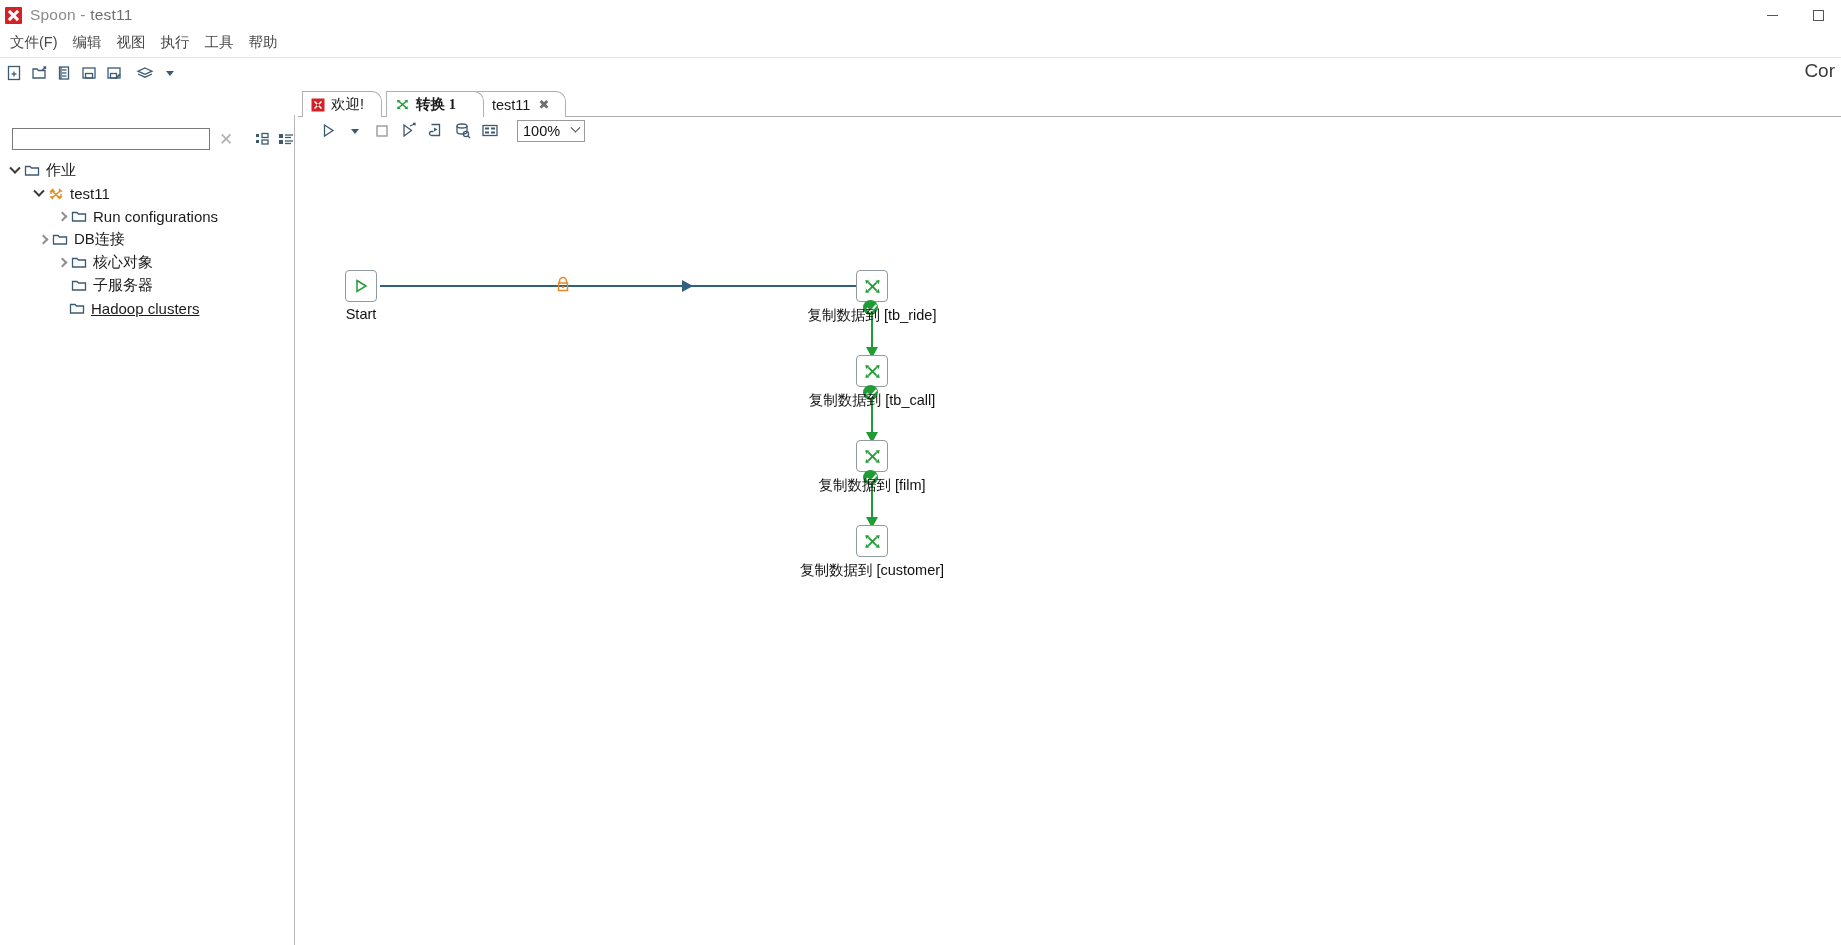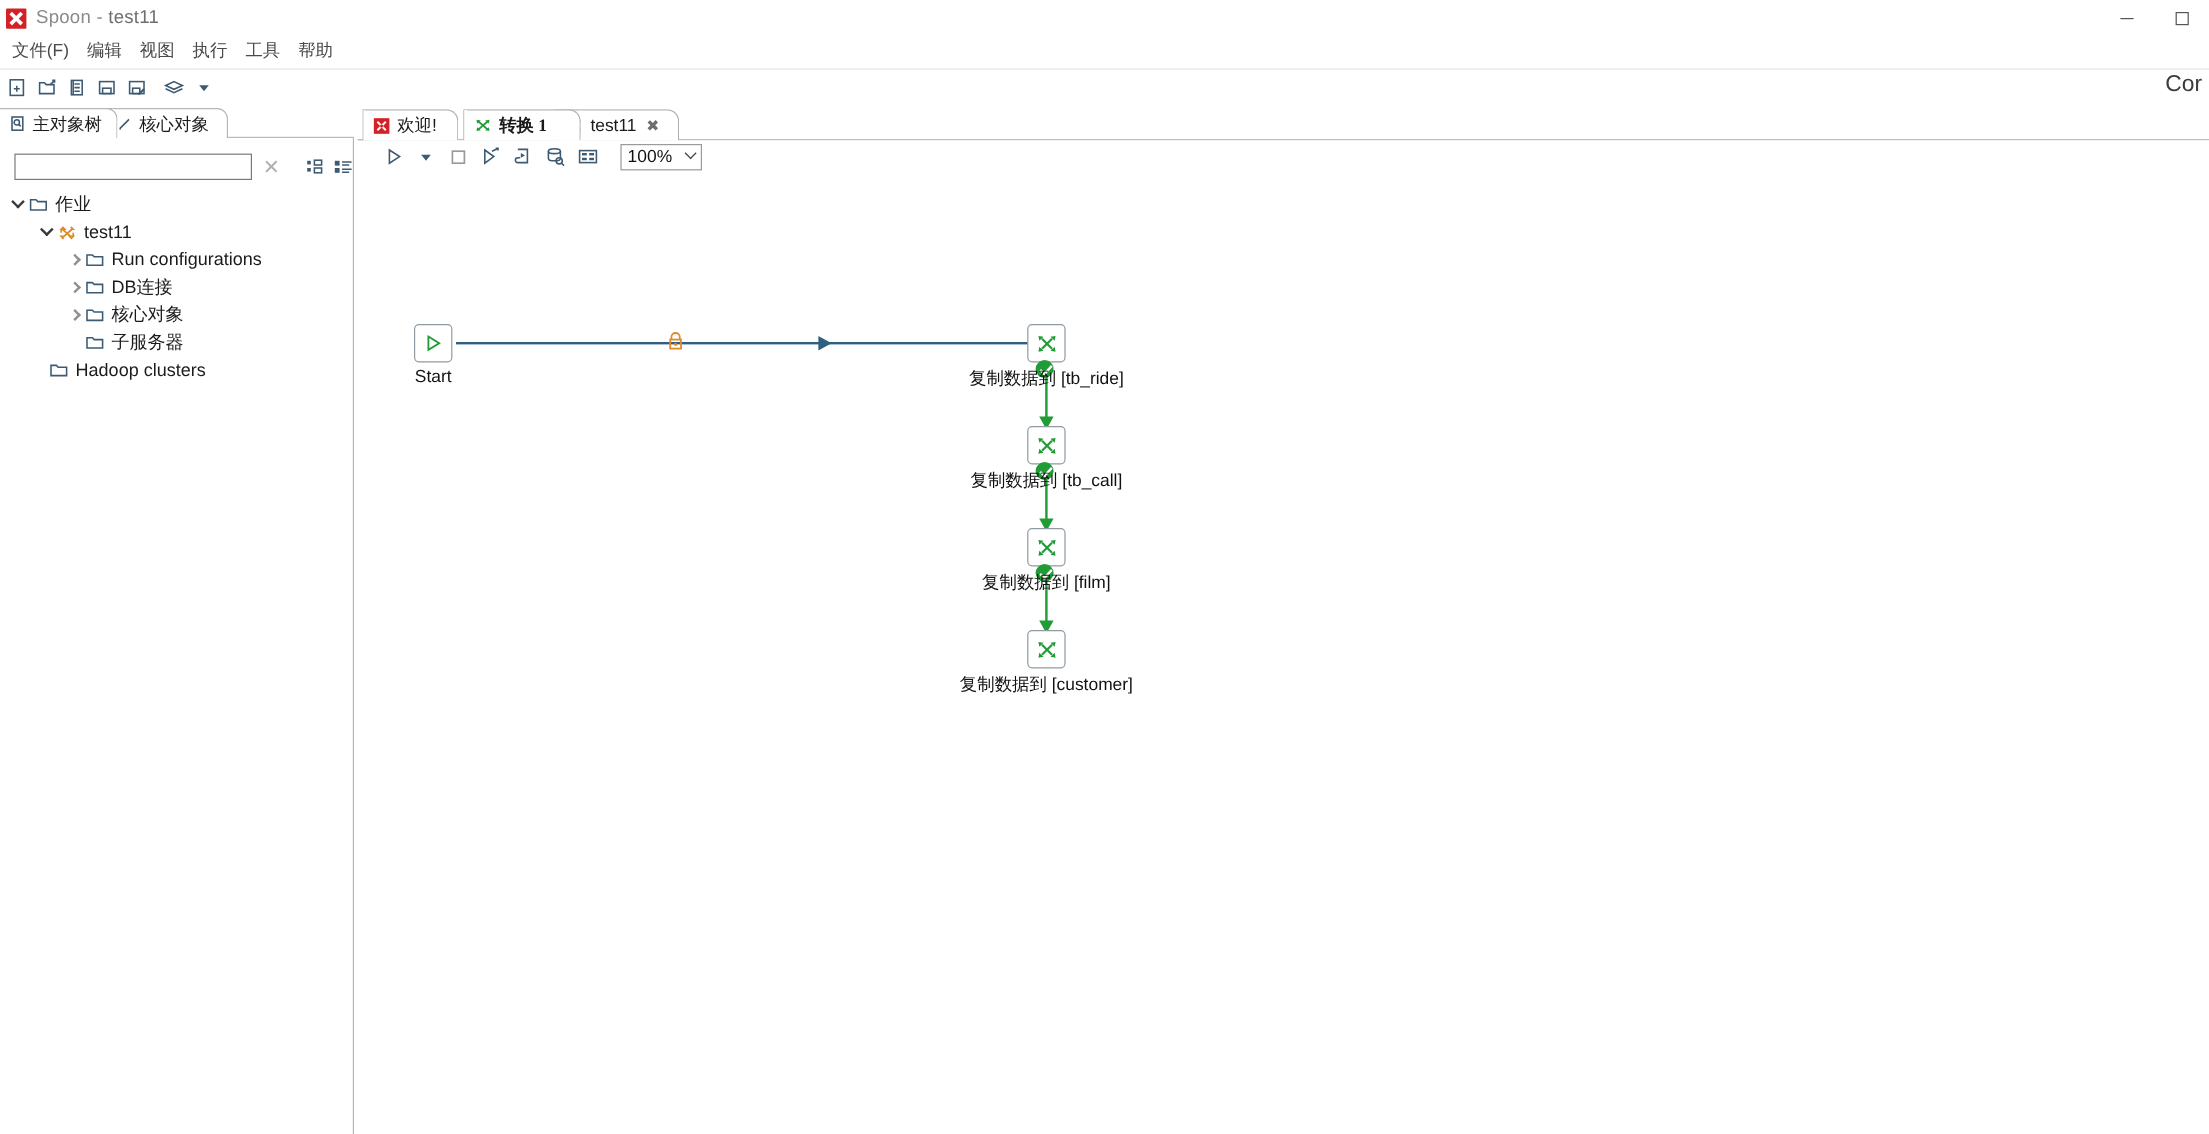--- a/index.html
+++ b/index.html
@@ -283,36 +283,20 @@
     </div>
     <div class="tbtn">
       <svg width="12" height="12" viewBox="0 0 12 12">
         <path class="ic-f" d="M2 4 L10 4 L6 9 Z"></path>
       </svg>
     </div>
   </div>
   <div class="corner-text">Cor</div>
 
   <div class="leftpanel">
-    <div class="tabstrip-left">
-      <div class="ltab t1">
-        <svg width="14" height="14" viewBox="0 0 14 14">
-          <rect class="ic" x="2" y="1.5" width="9" height="11"></rect>
-          <circle class="ic" cx="6" cy="6" r="2.2"></circle>
-          <line class="ic" x1="7.6" y1="7.6" x2="9.3" y2="9.3"></line>
-        </svg>
-        <span>主对象树</span>
-      </div>
-      <div class="ltab t2">
-        <svg width="14" height="14" viewBox="0 0 14 14">
-          <path class="ic" d="M3 11 L10.5 3.5 M2.5 11.5 l1.2-.3"></path>
-        </svg>
-        <span>核心对象</span>
-      </div>
-    </div>
 
     <div class="panelbody">
       <div class="searchrow">
         <div class="searchbox"></div>
         <div class="clearx">✕</div>
         <div class="panelicons">
           <svg width="15" height="14" viewBox="0 0 15 14">
             <rect class="ic-f" x="1" y="2" width="3" height="3"></rect>
             <rect class="ic-f" x="1" y="8" width="3" height="3"></rect>
             <rect class="ic" x="7" y="1.5" width="6" height="4"></rect>
@@ -369,21 +353,21 @@
               <span class="chev-r"></span>
             </span>
           <span class="ticon">
             <svg width="16" height="13" viewBox="0 0 16 13">
                 <path class="ic" d="M1.5 11V2.5h4.5L7.5 4H14.5V11z"></path>
               </svg>
           </span>
           <span class="tlabel">Run configurations</span>
         </div>
 
-        <div class="trow" style="padding-left:55px;">
+        <div class="trow" style="padding-left:36px;">
           <span class="twist">
               <span class="chev-r"></span>
             </span>
           <span class="ticon">
             <svg width="16" height="13" viewBox="0 0 16 13">
                 <path class="ic" d="M1.5 11V2.5h4.5L7.5 4H14.5V11z"></path>
               </svg>
           </span>
           <span class="tlabel">DB连接</span>
         </div>
@@ -405,21 +389,21 @@
               <span class="chev-r"></span>
             </span>
           <span class="ticon">
             <svg width="16" height="13" viewBox="0 0 16 13">
                 <path class="ic" d="M1.5 11V2.5h4.5L7.5 4H14.5V11z"></path>
               </svg>
           </span>
           <span class="tlabel">子服务器</span>
         </div>
 
-        <div class="trow" style="padding-left:25px;">
+        <div class="trow" style="padding-left:53px;text-decoration:underline;">
           <span class="twist none">
               <span class="chev-r"></span>
             </span>
           <span class="ticon">
             <svg width="16" height="13" viewBox="0 0 16 13">
                 <path class="ic" d="M1.5 11V2.5h4.5L7.5 4H14.5V11z"></path>
               </svg>
           </span>
           <span class="tlabel">Hadoop clusters</span>
         </div>

